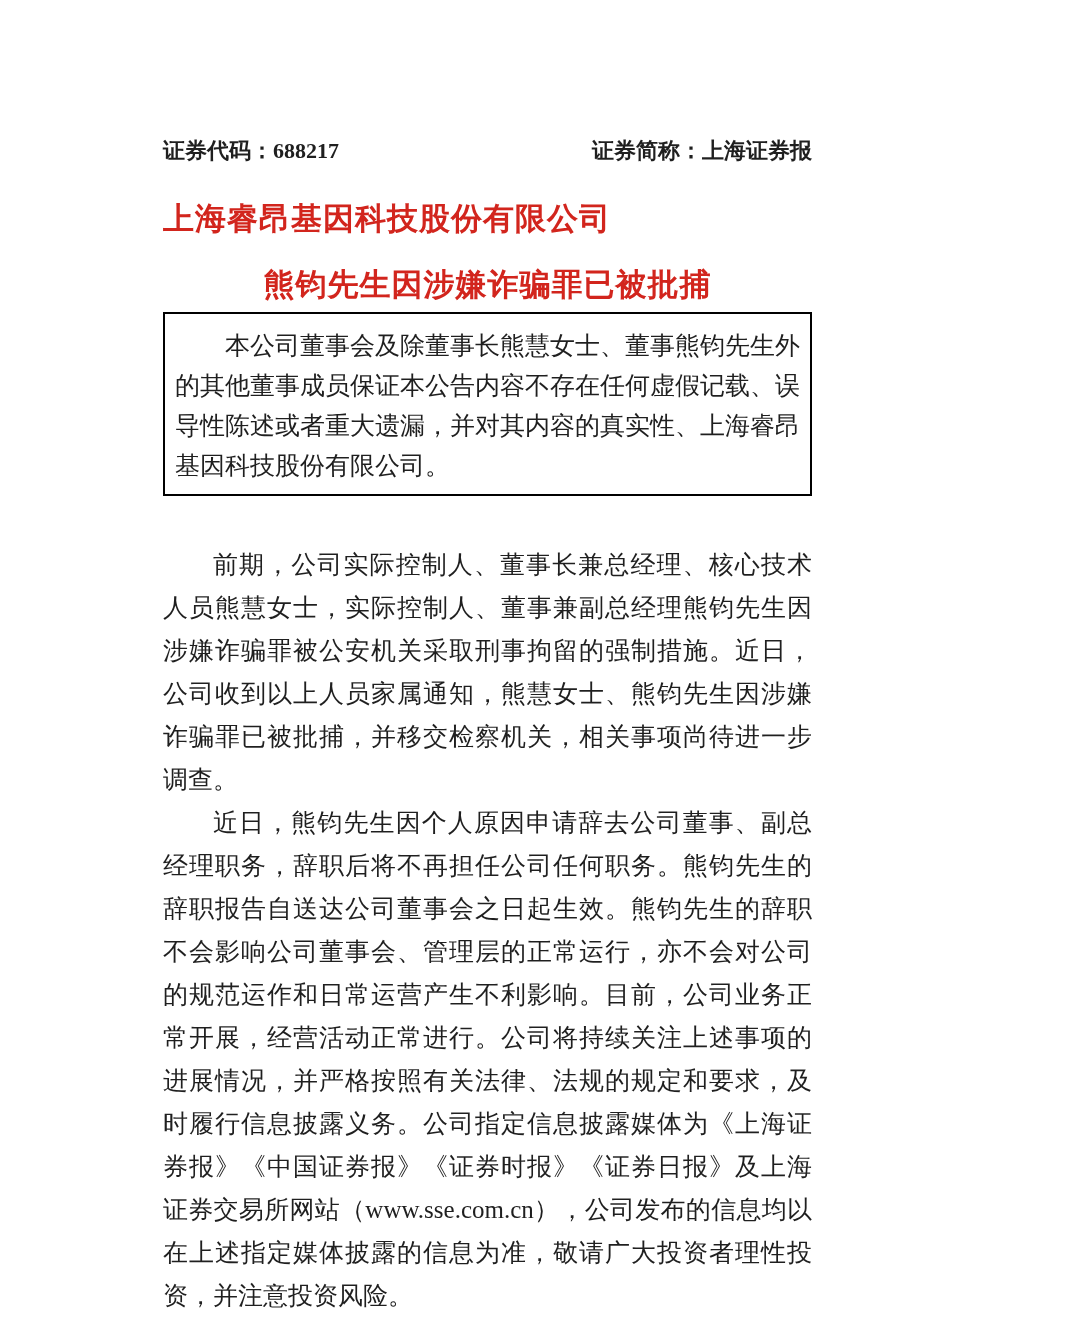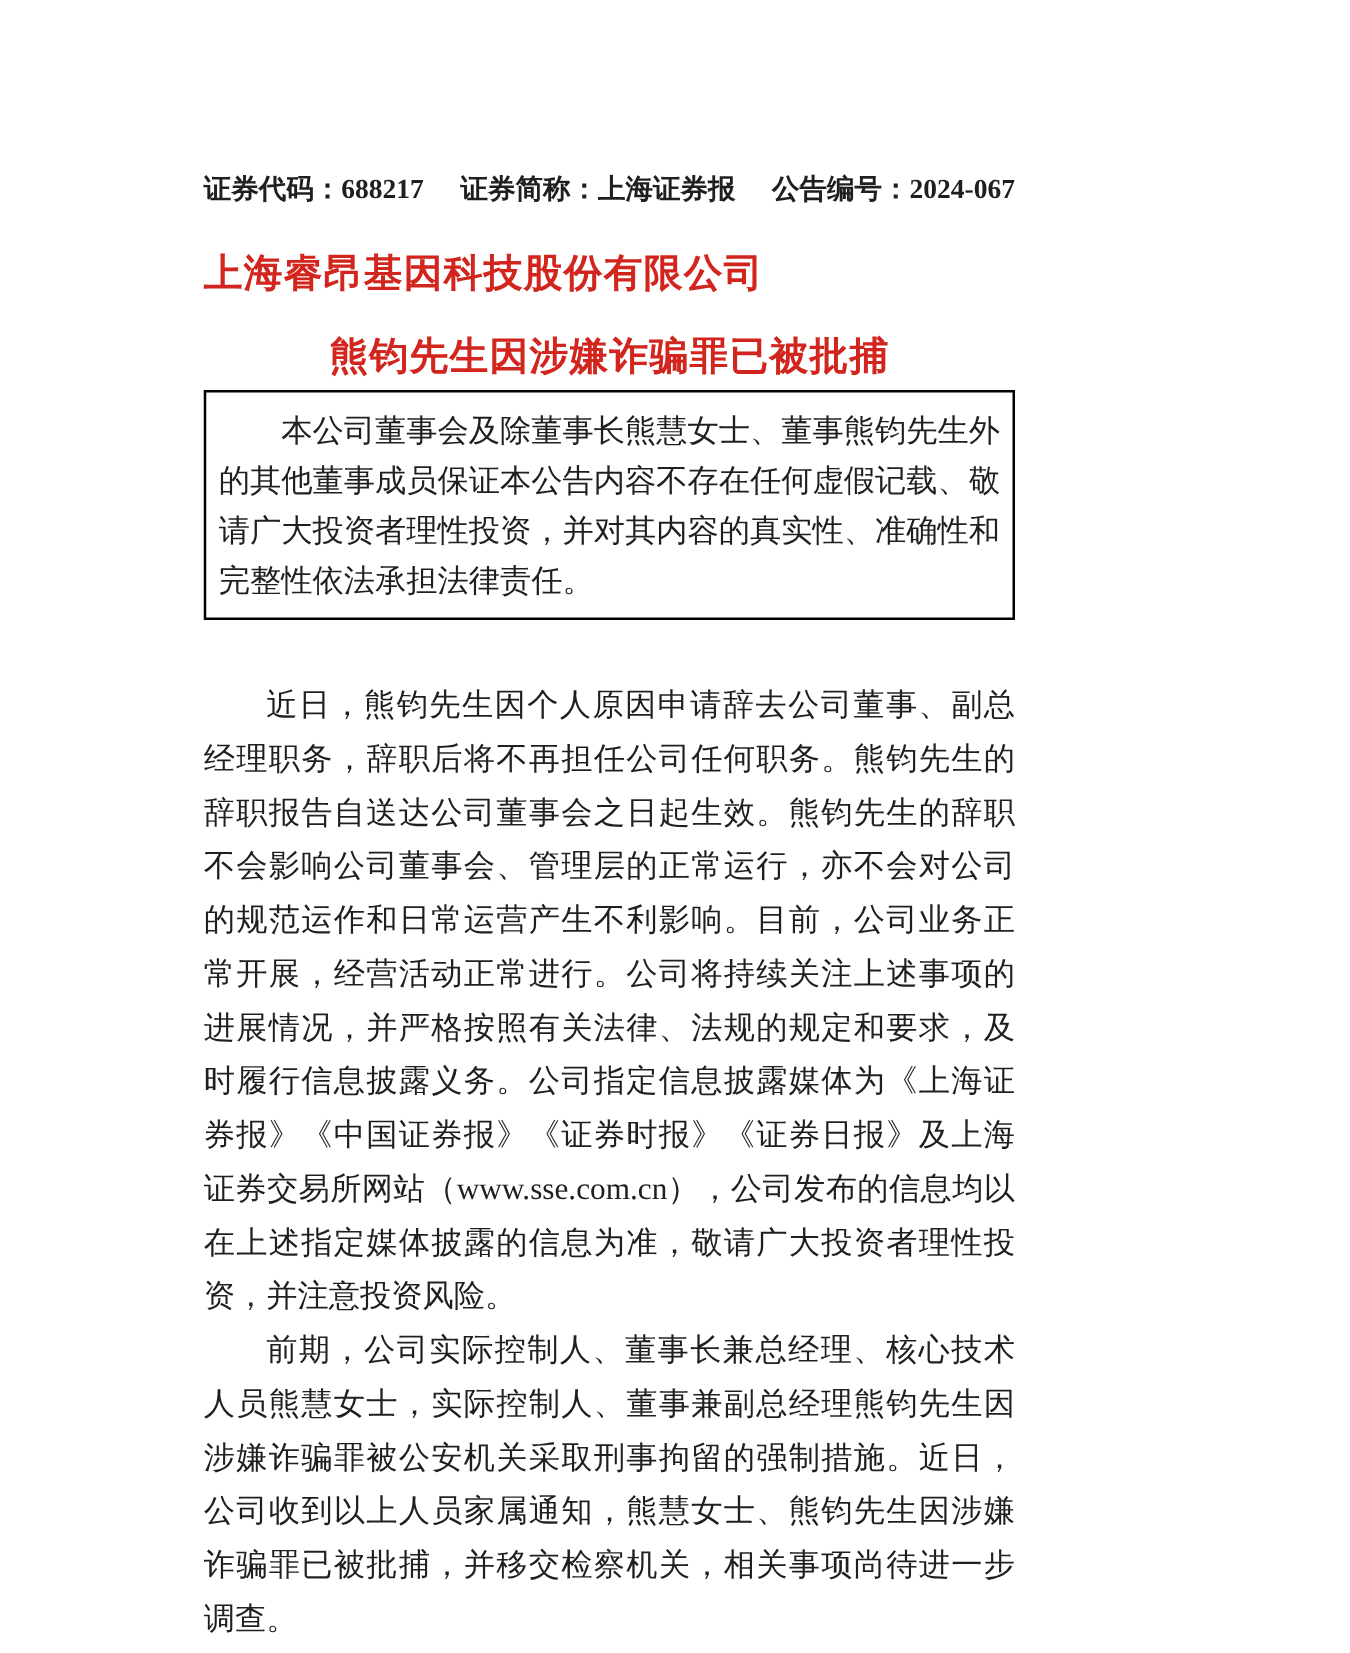--- a/index.html
+++ b/index.html
@@ -83,34 +83,33 @@
   }
 </style>
 </head>
 <body>
 
 <div class="page">
 
   <div class="doc-header">
     <span>证券代码：688217</span>
     <span>证券简称：上海证券报</span>
-    <span>公告编号：2024-067</span>
   </div>
 
   <h1 class="doc-title">上海睿昂基因科技股份有限公司</h1>
 
   <h2 class="doc-subtitle">熊钧先生因涉嫌诈骗罪已被批捕</h2>
 
   <div class="disclaimer-box">
-    <p>本公司董事会及除董事长熊慧女士、董事熊钧先生外的其他董事成员保证本公告内容不存在任何虚假记载、敬请广大投资者理性投资，并对其内容的真实性、准确性和完整性依法承担法律责任。</p>
+    <p>本公司董事会及除董事长熊慧女士、董事熊钧先生外的其他董事成员保证本公告内容不存在任何虚假记载、误导性陈述或者重大遗漏，并对其内容的真实性、上海睿昂基因科技股份有限公司。</p>
   </div>
 
   <div class="doc-body">
+    <p>前期，公司实际控制人、董事长兼总经理、核心技术人员熊慧女士，实际控制人、董事兼副总经理熊钧先生因涉嫌诈骗罪被公安机关采取刑事拘留的强制措施。近日，公司收到以上人员家属通知，熊慧女士、熊钧先生因涉嫌诈骗罪已被批捕，并移交检察机关，相关事项尚待进一步调查。</p>
     <p>近日，熊钧先生因个人原因申请辞去公司董事、副总经理职务，辞职后将不再担任公司任何职务。熊钧先生的辞职报告自送达公司董事会之日起生效。熊钧先生的辞职不会影响公司董事会、管理层的正常运行，亦不会对公司的规范运作和日常运营产生不利影响。目前，公司业务正常开展，经营活动正常进行。公司将持续关注上述事项的进展情况，并严格按照有关法律、法规的规定和要求，及时履行信息披露义务。公司指定信息披露媒体为《上海证券报》《中国证券报》《证券时报》《证券日报》及上海证券交易所网站（www.sse.com.cn），公司发布的信息均以在上述指定媒体披露的信息为准，敬请广大投资者理性投资，并注意投资风险。</p>
-    <p>前期，公司实际控制人、董事长兼总经理、核心技术人员熊慧女士，实际控制人、董事兼副总经理熊钧先生因涉嫌诈骗罪被公安机关采取刑事拘留的强制措施。近日，公司收到以上人员家属通知，熊慧女士、熊钧先生因涉嫌诈骗罪已被批捕，并移交检察机关，相关事项尚待进一步调查。</p>
   </div>
 
   <div class="signature-block">
     <div class="sig-line">上海睿昂基因科技股份有限公司董事会</div>
     <div class="date-line">2024 年 12 月 6 日</div>
   </div>
 
 </div>
 
 </body></html>

